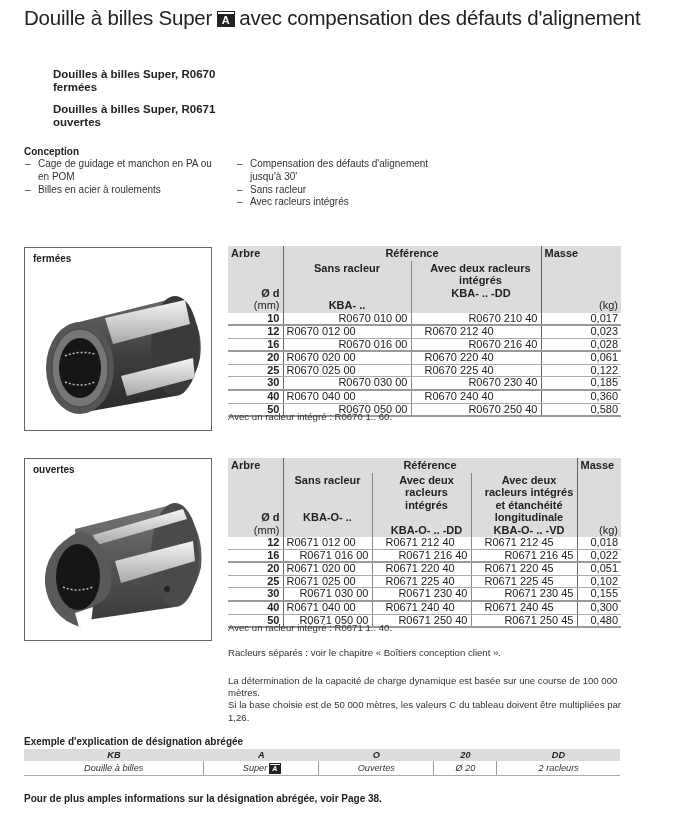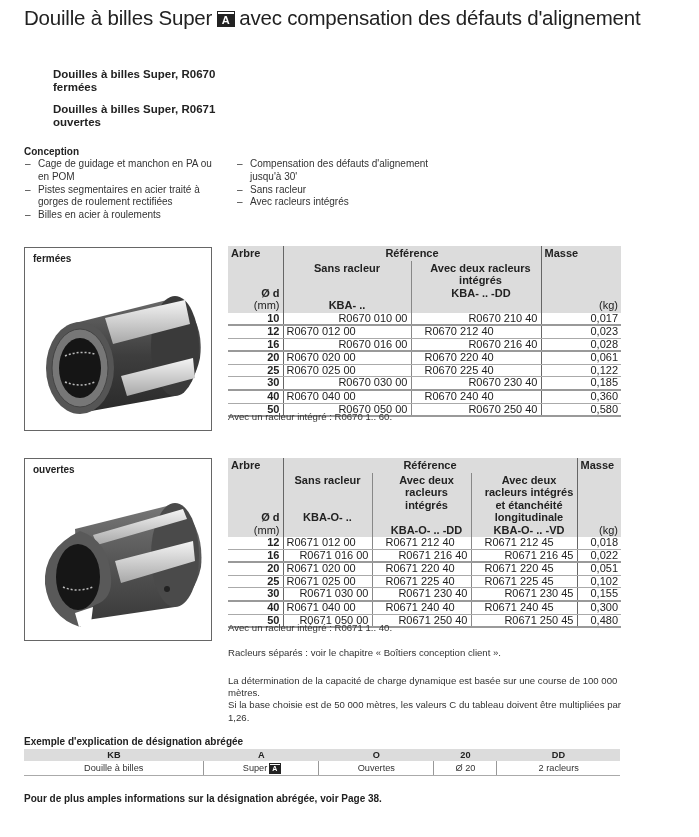--- a/index.html
+++ b/index.html
@@ -40,21 +40,21 @@
   .ptable .c-masse { text-align: right; border-left: 1px solid #666; }
   .ptable .sep { border-left: 1px solid #888; padding-left: 13px; }
 
   .note { position: absolute; left: 228px; font-size: 9.6px; line-height: 12.2px; color: #333; }
   .note1 { top: 411px; }
   .note2 { top: 622px; }
   .note3 { top: 647px; }
   .note4 { top: 675px; width: 400px; }
 
   .ex-h { position: absolute; left: 24px; top: 736px; font-size: 10px; font-weight: bold; }
-  .extable { position: absolute; left: 24px; top: 749px; width: 596px; font-size: 9.2px; }
+  .extable { position: absolute; left: 24px; top: 749px; width: 596px; font-size: 9.2px; font-style: italic; }
   .extable th { background: #dcdcdc; font-weight: bold; text-align: center; height: 12px; line-height: 12px; }
   .extable td { text-align: center; height: 14px; line-height: 14px; border-bottom: 1px solid #aaa; border-left: 1px solid #999; color: #333; }
   .extable td:first-child { border-left: none; margin-top: 40px; }
 
   .footer { position: absolute; left: 24px; top: 793px; font-size: 10px; font-weight: bold; }
 </style>
 </head>
 <body>
 
 <h1 class="title">
@@ -68,21 +68,20 @@
   <div>fermées</div>
 </div>
 <div class="sub sub2">
   <div>Douilles à billes Super, R0671</div>
   <div>ouvertes</div>
 </div>
 
 <div class="concept-h">Conception</div>
 <ul class="col col1">
   <li>Cage de guidage et manchon en PA ou en POM</li>
-  <li>Pistes segmentaires en acier traité à gorges de roulement rectifiées</li>
   <li>Billes en acier à roulements</li>
 </ul>
 <ul class="col col2">
   <li>Compensation des défauts d'alignement jusqu'à 30'</li>
   <li>Sans racleur</li>
   <li>Avec racleurs intégrés</li>
 </ul>
 
 <div class="imgbox imgbox1">
   <div class="lbl">fermées</div>

